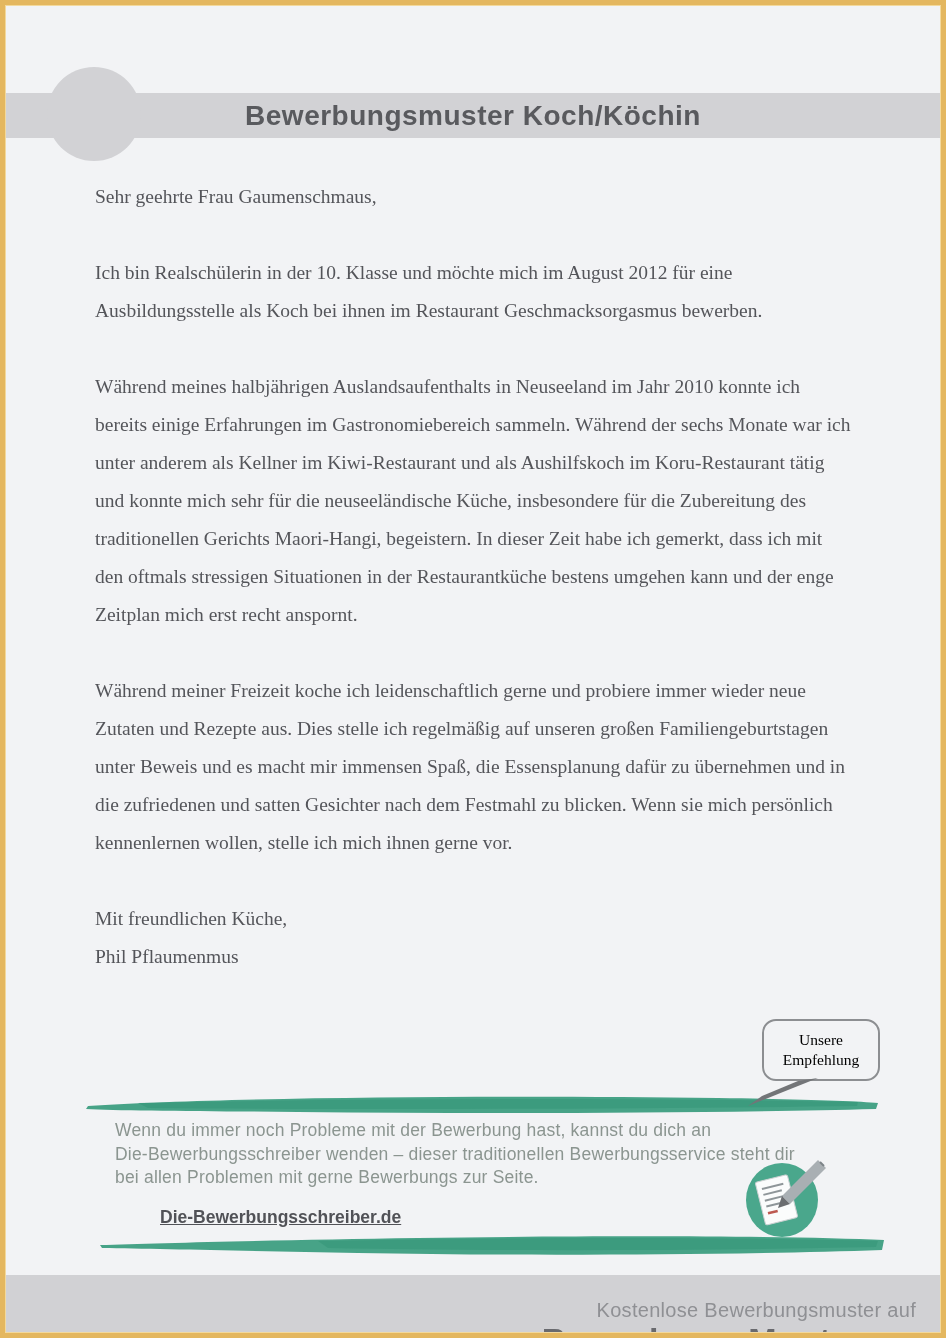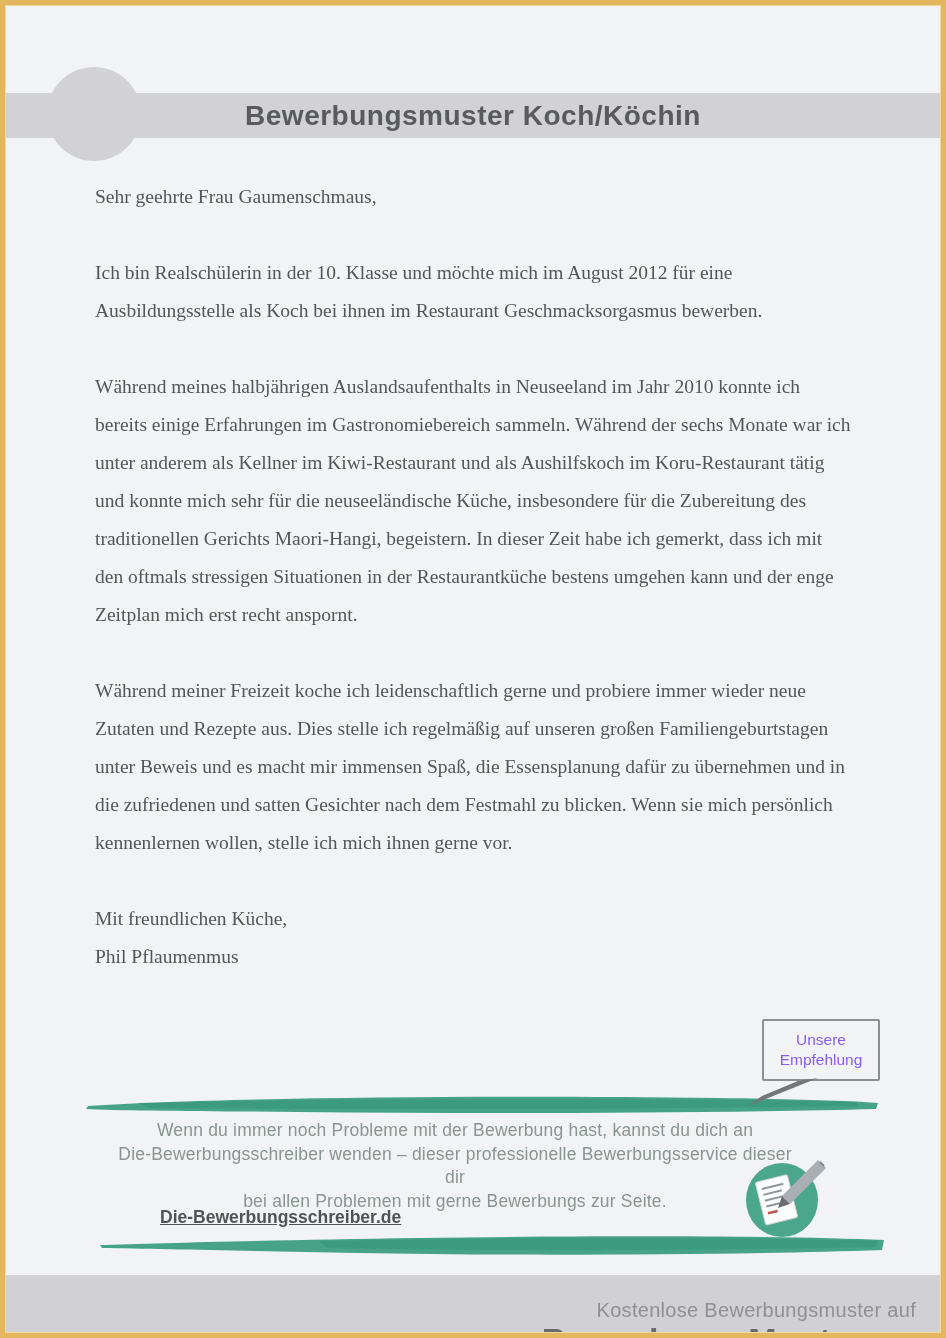--- a/index.html
+++ b/index.html
@@ -22,32 +22,32 @@
   
   .letter{
     position:absolute;left:95px;top:178px;width:758px;z-index:1;
     font-family:"Liberation Serif",serif;font-size:19.5px;line-height:38px;color:#54555a;
   }
   .letter p{margin:0 0 38px 0;}
   .letter .sig{margin:0;}
   
   .bubble{
     position:absolute;left:762px;top:1019px;width:114px;height:58px;z-index:2;
-    border:2px solid #8c8e91;border-radius:2px;background:rgba(242,243,245,.6);
+    border:2px solid #8c8e91;border-radius:14px;background:rgba(242,243,245,.6);
     display:flex;flex-direction:column;justify-content:center;text-align:center;
-    font-family:Liberation Sans, sans-serif;font-size:15.5px;line-height:1.3;color:#8b5cf6;
+    font-family:Liberation Serif, serif;font-size:15.5px;line-height:1.3;color:#000000;
   }
   .bubble-tail{position:absolute;left:748px;top:1078px;z-index:2;}
   
   .stroke1{position:absolute;left:78px;top:1090px;z-index:1;}
   .stroke2{position:absolute;left:98px;top:1228px;z-index:1;}
   
   .note{
     position:absolute;left:115px;top:1119px;width:680px;z-index:2;
-    font-size:17.5px;line-height:23.5px;color:#8b9590;letter-spacing:.2px;text-align:center;
+    font-size:17.5px;line-height:23.5px;color:#8b9590;letter-spacing:.2px;
   }
   .note-link{
     position:absolute;left:160px;top:1207px;z-index:2;cursor:pointer;
     font-size:17.5px;font-weight:bold;color:#515257;text-decoration:underline;
   }
   .notepad-icon{position:absolute;left:740px;top:1158px;z-index:2;}
   
   .footer-band{
     position:absolute;left:0;right:0;bottom:0;height:63px;background:#d1d1d4;z-index:5;
     text-align:right;padding:24px 30px 0 0;box-sizing:border-box;
@@ -81,21 +81,21 @@
     <polygon points="70,0 30,16 0,28 14,18 50,3" fill="#737578"></polygon>
   </svg>
 
   <svg class="stroke1" width="806" height="28" viewBox="0 0 806 28">
     <path d="M10,16 C150,7 420,5 640,8 C720,9 780,11 800,13 L798,19 C640,23 420,24 220,22 C120,21 40,21 8,19 Z" fill="#47a387"></path>
     <path d="M60,13 C300,8 560,8 780,12 L779,16 C560,19 300,20 70,18 Z" fill="#3b9a7d" opacity="0.85"></path>
   </svg>
 
   <div class="note">
     <div>Wenn du immer noch Probleme mit der Bewerbung hast, kannst du dich an</div>
-    <div>Die-Bewerbungsschreiber wenden – dieser professionelle Bewerbungsservice dieser dir</div>
+    <div>Die-Bewerbungsschreiber wenden – dieser traditionellen Bewerbungsservice steht dir</div>
     <div>bei allen Problemen mit gerne Bewerbungs zur Seite.</div>
   </div>
 
   <svg class="notepad-icon" width="92" height="82" viewBox="0 0 92 82">
     <ellipse cx="42" cy="42" rx="36" ry="37" fill="#4aa78c"></ellipse>
     <g transform="rotate(-14 36 42)">
       <rect x="20" y="20" width="33" height="44" rx="2" fill="#fbfcfc" stroke="#ccd1d2" stroke-width="1"></rect>
       <line x1="25" y1="28" x2="47" y2="28" stroke="#8f9699" stroke-width="2"></line>
       <line x1="25" y1="34" x2="44" y2="34" stroke="#8f9699" stroke-width="2"></line>
       <line x1="25" y1="40" x2="47" y2="40" stroke="#8f9699" stroke-width="2"></line>

